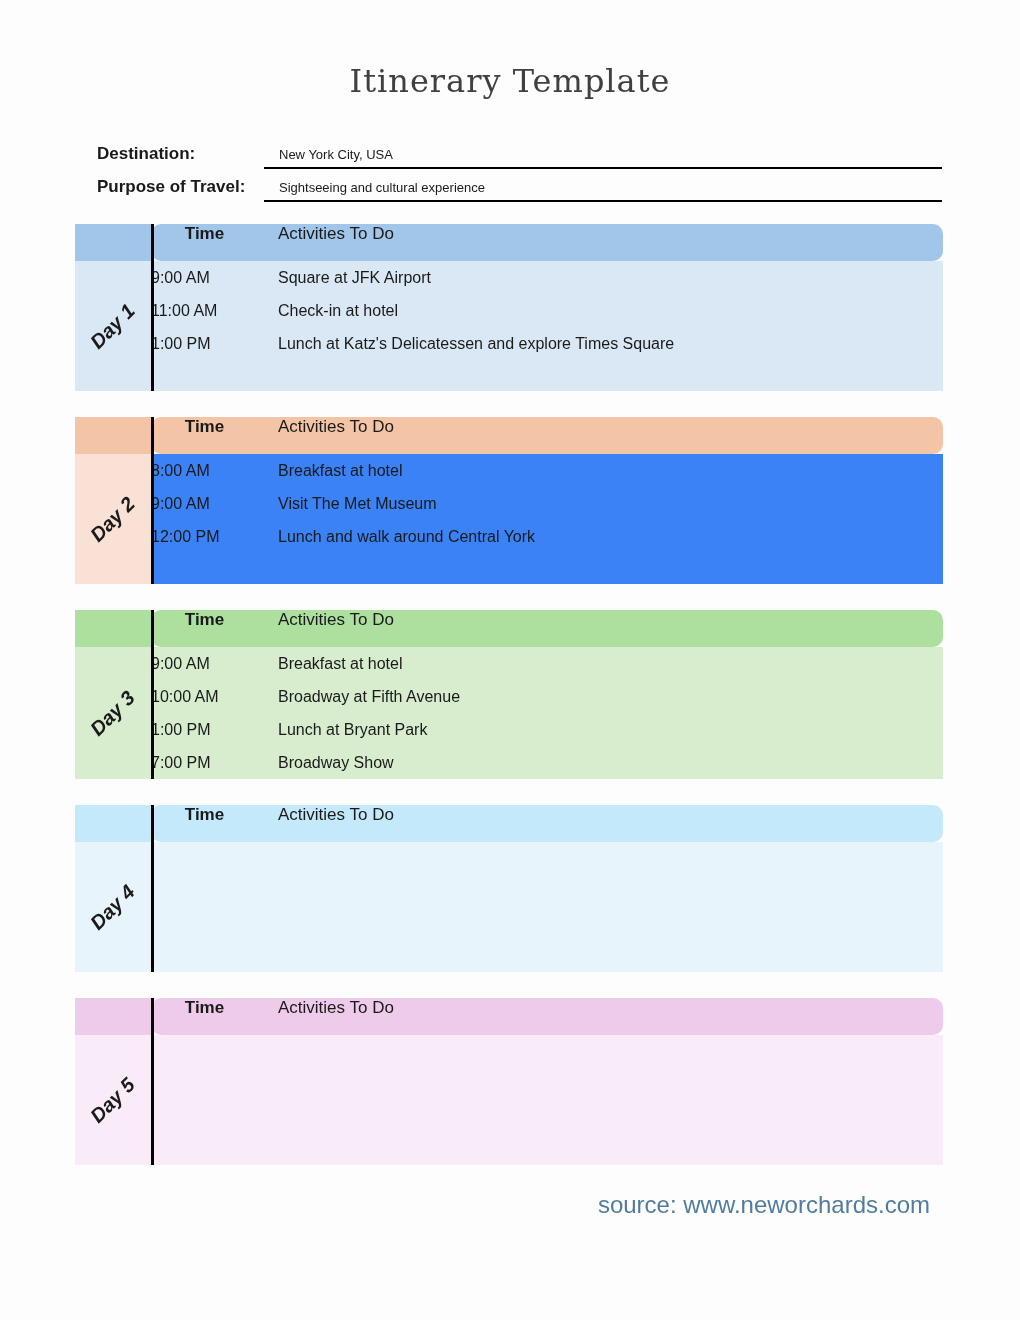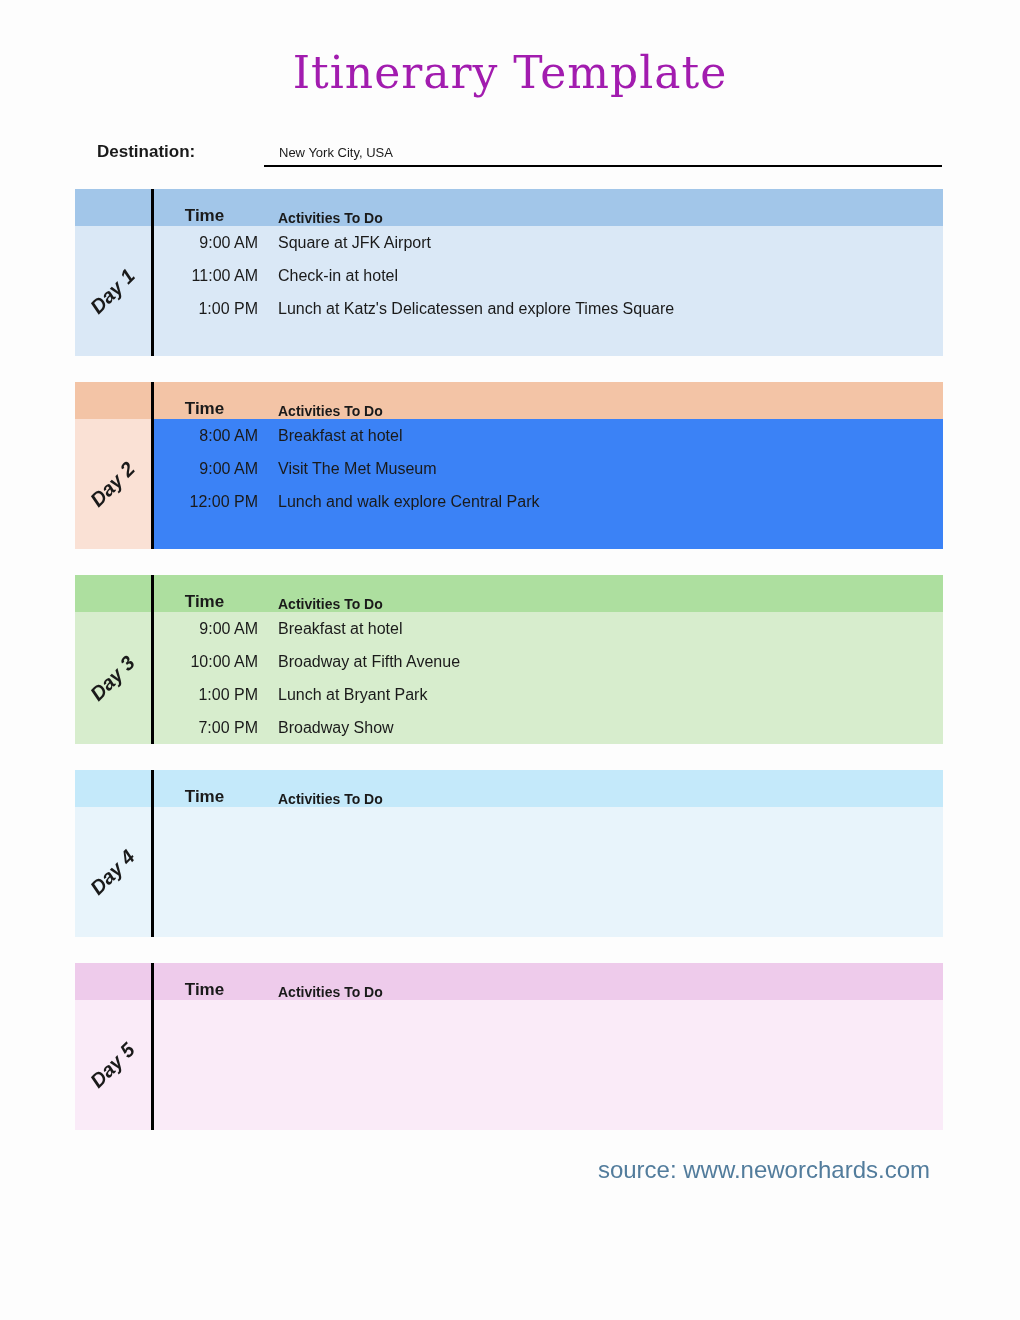--- a/index.html
+++ b/index.html
@@ -7,27 +7,27 @@
   body {
     background: #FDFDFD;
     font-family: "Liberation Sans", sans-serif;
     color: #1A1A1A;
     overflow: hidden;
   }
   .page { width: 1020px; height: 1320px; position: relative; }
 
   
   .doc-title {
-    margin-top: 47px;
+    margin-top: 62px;
     text-align: center;
     font-family: "DejaVu Serif", serif;
     font-weight: 500;
-    font-size: 44px;
+    font-size: 32px;
     letter-spacing: 1px;
-    color: #a21caf;
+    color: #404040;
   }
 
   
   .info-section { margin: 36px 78px 8px 97px; }
   .info-row { display: flex; align-items: flex-end; height: 33px; }
   .info-label {
     width: 167px;
     font-weight: bold;
     font-size: 17px;
     padding-bottom: 5px;
@@ -42,48 +42,48 @@
   
   .days-container { margin: 22px 77px 0 75px; }
   .day-section {
     position: relative;
     display: grid;
     grid-template-columns: 76px 1fr;
     margin-bottom: 26px;
     width: 868px;
   }
   .day-corner { height: 37px; }
-  .day-header-cells { height: 37px; display: flex; align-items: flex-end; }
+  .day-header-cells { height: 37px; display: flex; align-items: flex-start; border-radius: 10px; }
   .th-time {
     width: 107px;
     text-align: center;
     font-weight: bold;
     font-size: 17px;
   }
   .th-activities {
     padding-left: 20px;
-    font-weight: bold;
-    font-size: 14px;
+    font-weight: normal;
+    font-size: 17px;
   }
   .day-label-cell {
     min-height: 130px;
     display: flex;
     align-items: center;
     justify-content: center;
   }
   .day-label {
     transform: rotate(-45deg);
     font-weight: bold;
     font-style: italic;
     font-size: 20px;
     white-space: nowrap;
   }
   .day-body-cells { min-height: 130px; }
   .activity-row { display: flex; align-items: center; height: 33px; }
-  .td-time { width: 107px; text-align: right; font-size: 16px; }
+  .td-time { width: 107px; text-align: left; font-size: 16px; }
   .td-activity { padding-left: 20px; font-size: 16px; }
   .day-divider {
     position: absolute;
     left: 76px;
     top: 0;
     bottom: 0;
     width: 3px;
     background: #000;
   }
 
@@ -100,20 +100,24 @@
 
 <div class="page">
 
   <h1 class="doc-title">Itinerary Template</h1>
 
   <div class="info-section">
     <div class="info-row">
       <div class="info-label">Destination:</div>
       <div class="info-value">New York City, USA</div>
     </div>
+    <div class="info-row">
+      <div class="info-label">Purpose of Travel:</div>
+      <div class="info-value">Sightseeing and cultural experience</div>
+    </div>
   </div>
 
   <div class="days-container" id="days-container">
   <div class="day-section">
     <div class="day-corner" style="background: rgb(162, 198, 233);"></div>
     <div class="day-header-cells" style="background: rgb(162, 198, 233);">
       <div class="th-time">Time</div>
       <div class="th-activities">Activities To Do</div>
     </div>
     <div class="day-label-cell" style="background: rgb(218, 232, 246);">
@@ -153,21 +157,21 @@
     <div class="td-activity">Breakfast at hotel</div>
   </div>
 
   <div class="activity-row">
     <div class="td-time">9:00 AM</div>
     <div class="td-activity">Visit The Met Museum</div>
   </div>
 
   <div class="activity-row">
     <div class="td-time">12:00 PM</div>
-    <div class="td-activity">Lunch and walk explore Central Park</div>
+    <div class="td-activity">Lunch and walk around Central York</div>
   </div>
 </div>
     <div class="day-divider"></div>
   </div>
 
   <div class="day-section">
     <div class="day-corner" style="background: rgb(173, 223, 159);"></div>
     <div class="day-header-cells" style="background: rgb(173, 223, 159);">
       <div class="th-time">Time</div>
       <div class="th-activities">Activities To Do</div>

